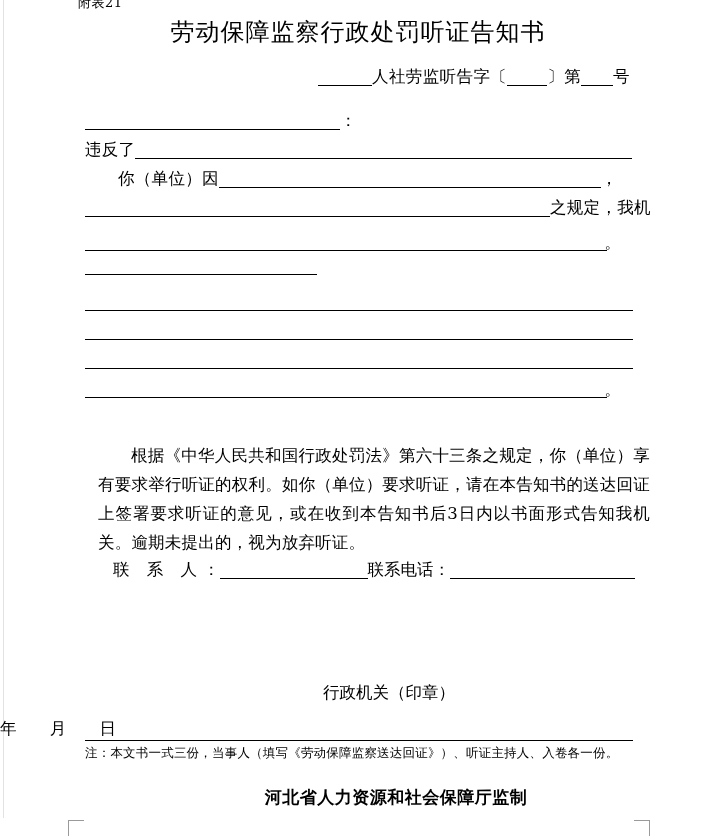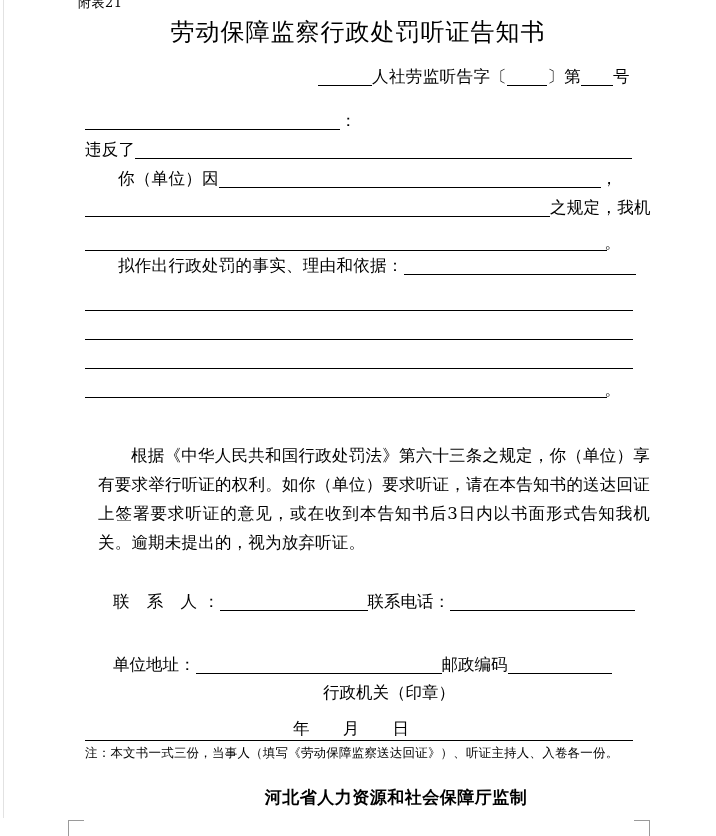--- a/index.html
+++ b/index.html
@@ -117,42 +117,41 @@
 
   
   .contact-block {
     position: absolute;
     left: 113px;
     top: 554px;
     font-size: 16.5px;
     line-height: 31px;
     white-space: nowrap;
   }
-  .contact-row { height: 31px; margin-top: 32px; }
+  .contact-row { height: 31px; }
   .lbl-spaced {
     display: inline-block;
     letter-spacing: 6px;
   }
 
   
   .sig-block {
     position: absolute;
     left: 0;
     top: 678px;
     width: 716px;
     font-size: 16.5px;
     line-height: 30px;
   }
   .sig-agency {
     text-align: center;
     padding-left: 62px;
     white-space: nowrap;
   }
   .sig-date {
-    text-align: center;
     margin-top: 6px;
     white-space: nowrap;
     letter-spacing: 14px;
   }
 
   
   .footnote-rule {
     position: absolute;
     left: 85px;
     top: 740px;
@@ -235,41 +234,38 @@
   <div class="ln">
     <span class="u" style="width:465px"></span><span>之规定，我机</span>
   </div>
 
 
   <div class="rule-line short">
     <span class="tail">。</span>
   </div>
 
   <div class="ln" style="height:31px">
-    <span class="indent2">拟作出行政处罚的事实、理由和依据：</span><span class="u" style="width:232px"></span>
+    <span class="u" style="width:232px"></span>
   </div>
 
   <div class="rule-line"></div>
   <div class="rule-line"></div>
   <div class="rule-line"></div>
   <div class="rule-line short">
     <span class="tail">。</span>
   </div>
 
 </div>
 
 <div class="notice-para">根据《中华人民共和国行政处罚法》第六十三条之规定，你（单位）享有要求举行听证的权利。如你（单位）要求听证，请在本告知书的送达回证上签署要求听证的意见，或在收到本告知书后3日内以书面形式告知我机关。逾期未提出的，视为放弃听证。</div>
 
 <div class="contact-block">
   <div class="contact-row">
     <span class="lbl-spaced">联 系 人</span><span>：</span><span class="u" style="width:148px"></span><span>联系电话</span><span>：</span><span class="u" style="width:185px"></span>
   </div>
-  <div class="contact-row">
-    <span>单位地址</span><span>：</span><span class="u" style="width:246px"></span><span>邮政编码</span><span class="u" style="width:104px"></span>
-  </div>
 </div>
 
 <div class="sig-block">
   <div class="sig-agency">行政机关（印章）</div>
   <div class="sig-date">年 月 日</div>
 </div>
 
 <div class="footnote-rule"></div>
 <div class="footnote">注：本文书一式三份，当事人（填写《劳动保障监察送达回证》）、听证主持人、入卷各一份。</div>
 

